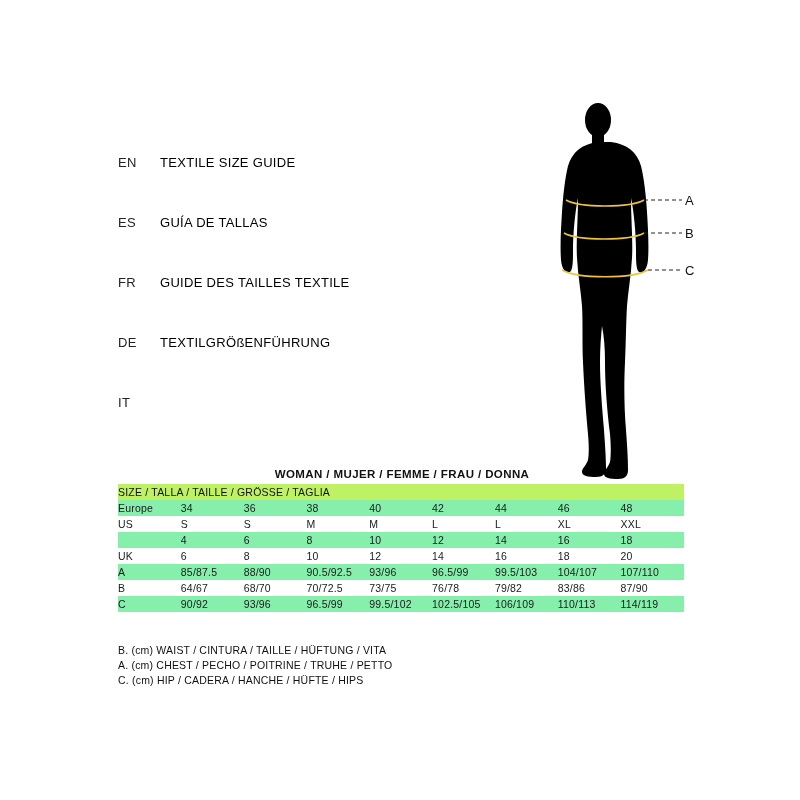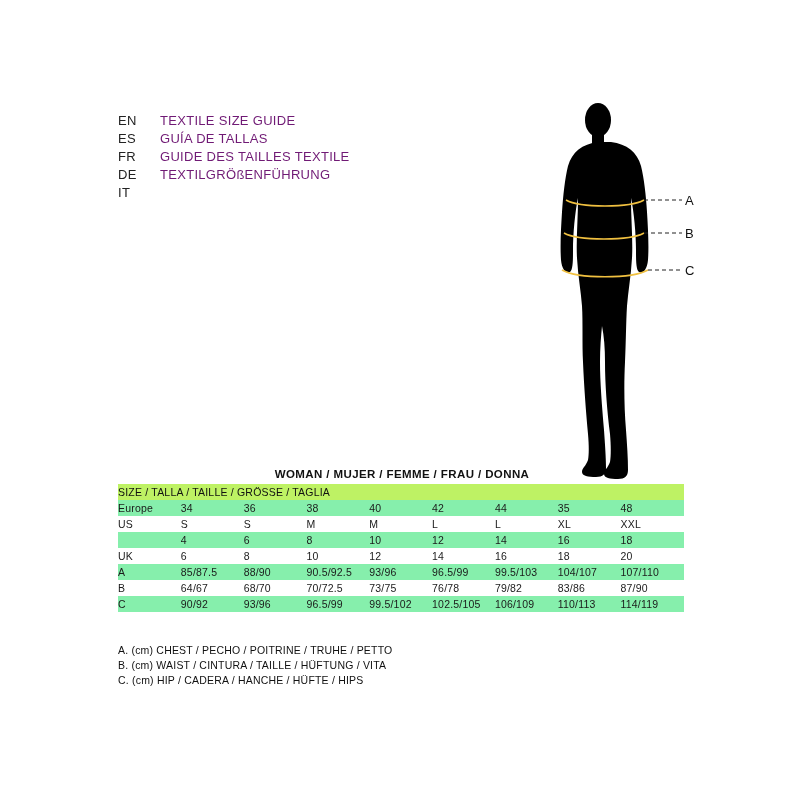--- a/index.html
+++ b/index.html
@@ -21,31 +21,32 @@
     position: absolute;
     left: 118px;
     top: 112px;
     width: 330px;
   }
   .lang-row {
     display: flex;
     align-items: center;
     height: 18px;
     line-height: 18px;
+    margin-top: 42px;
   }
   .lang-code {
     width: 42px;
     font-size: 13px;
     letter-spacing: 0.3px;
     color: #222;
   }
   .lang-text {
     font-size: 13px;
     letter-spacing: 0.3px;
-    color: #701a75;
+    color: #000000;
     white-space: nowrap;
   }
 
   
   #figure-wrap {
     position: absolute;
     left: 520px;
     top: 100px;
     width: 200px;
     height: 380px;
@@ -209,21 +210,21 @@
     </tr>
 
     <tr class="row-shade">
       <td class="c-label">Europe</td>
       <td class="c-val">34</td>
       <td class="c-val">36</td>
       <td class="c-val">38</td>
       <td class="c-val">40</td>
       <td class="c-val">42</td>
       <td class="c-val">44</td>
-      <td class="c-val">35</td>
+      <td class="c-val">46</td>
       <td class="c-val">48</td>
     </tr>
 
     <tr class="row-plain">
       <td class="c-label">US</td>
       <td class="c-val">S</td>
       <td class="c-val">S</td>
       <td class="c-val">M</td>
       <td class="c-val">M</td>
       <td class="c-val">L</td>
@@ -289,16 +290,16 @@
       <td class="c-val">102.5/105</td>
       <td class="c-val">106/109</td>
       <td class="c-val">110/113</td>
       <td class="c-val">114/119</td>
     </tr>
   </tbody>
     </table>
 </div>
 
 <div id="footnotes">
+  <div>B. (cm) WAIST / CINTURA / TAILLE / HÜFTUNG / VITA</div>
   <div>A. (cm) CHEST / PECHO / POITRINE / TRUHE / PETTO</div>
-  <div>B. (cm) WAIST / CINTURA / TAILLE / HÜFTUNG / VITA</div>
   <div>C. (cm) HIP / CADERA / HANCHE / HÜFTE / HIPS</div>
 </div>
 
 </body></html>

